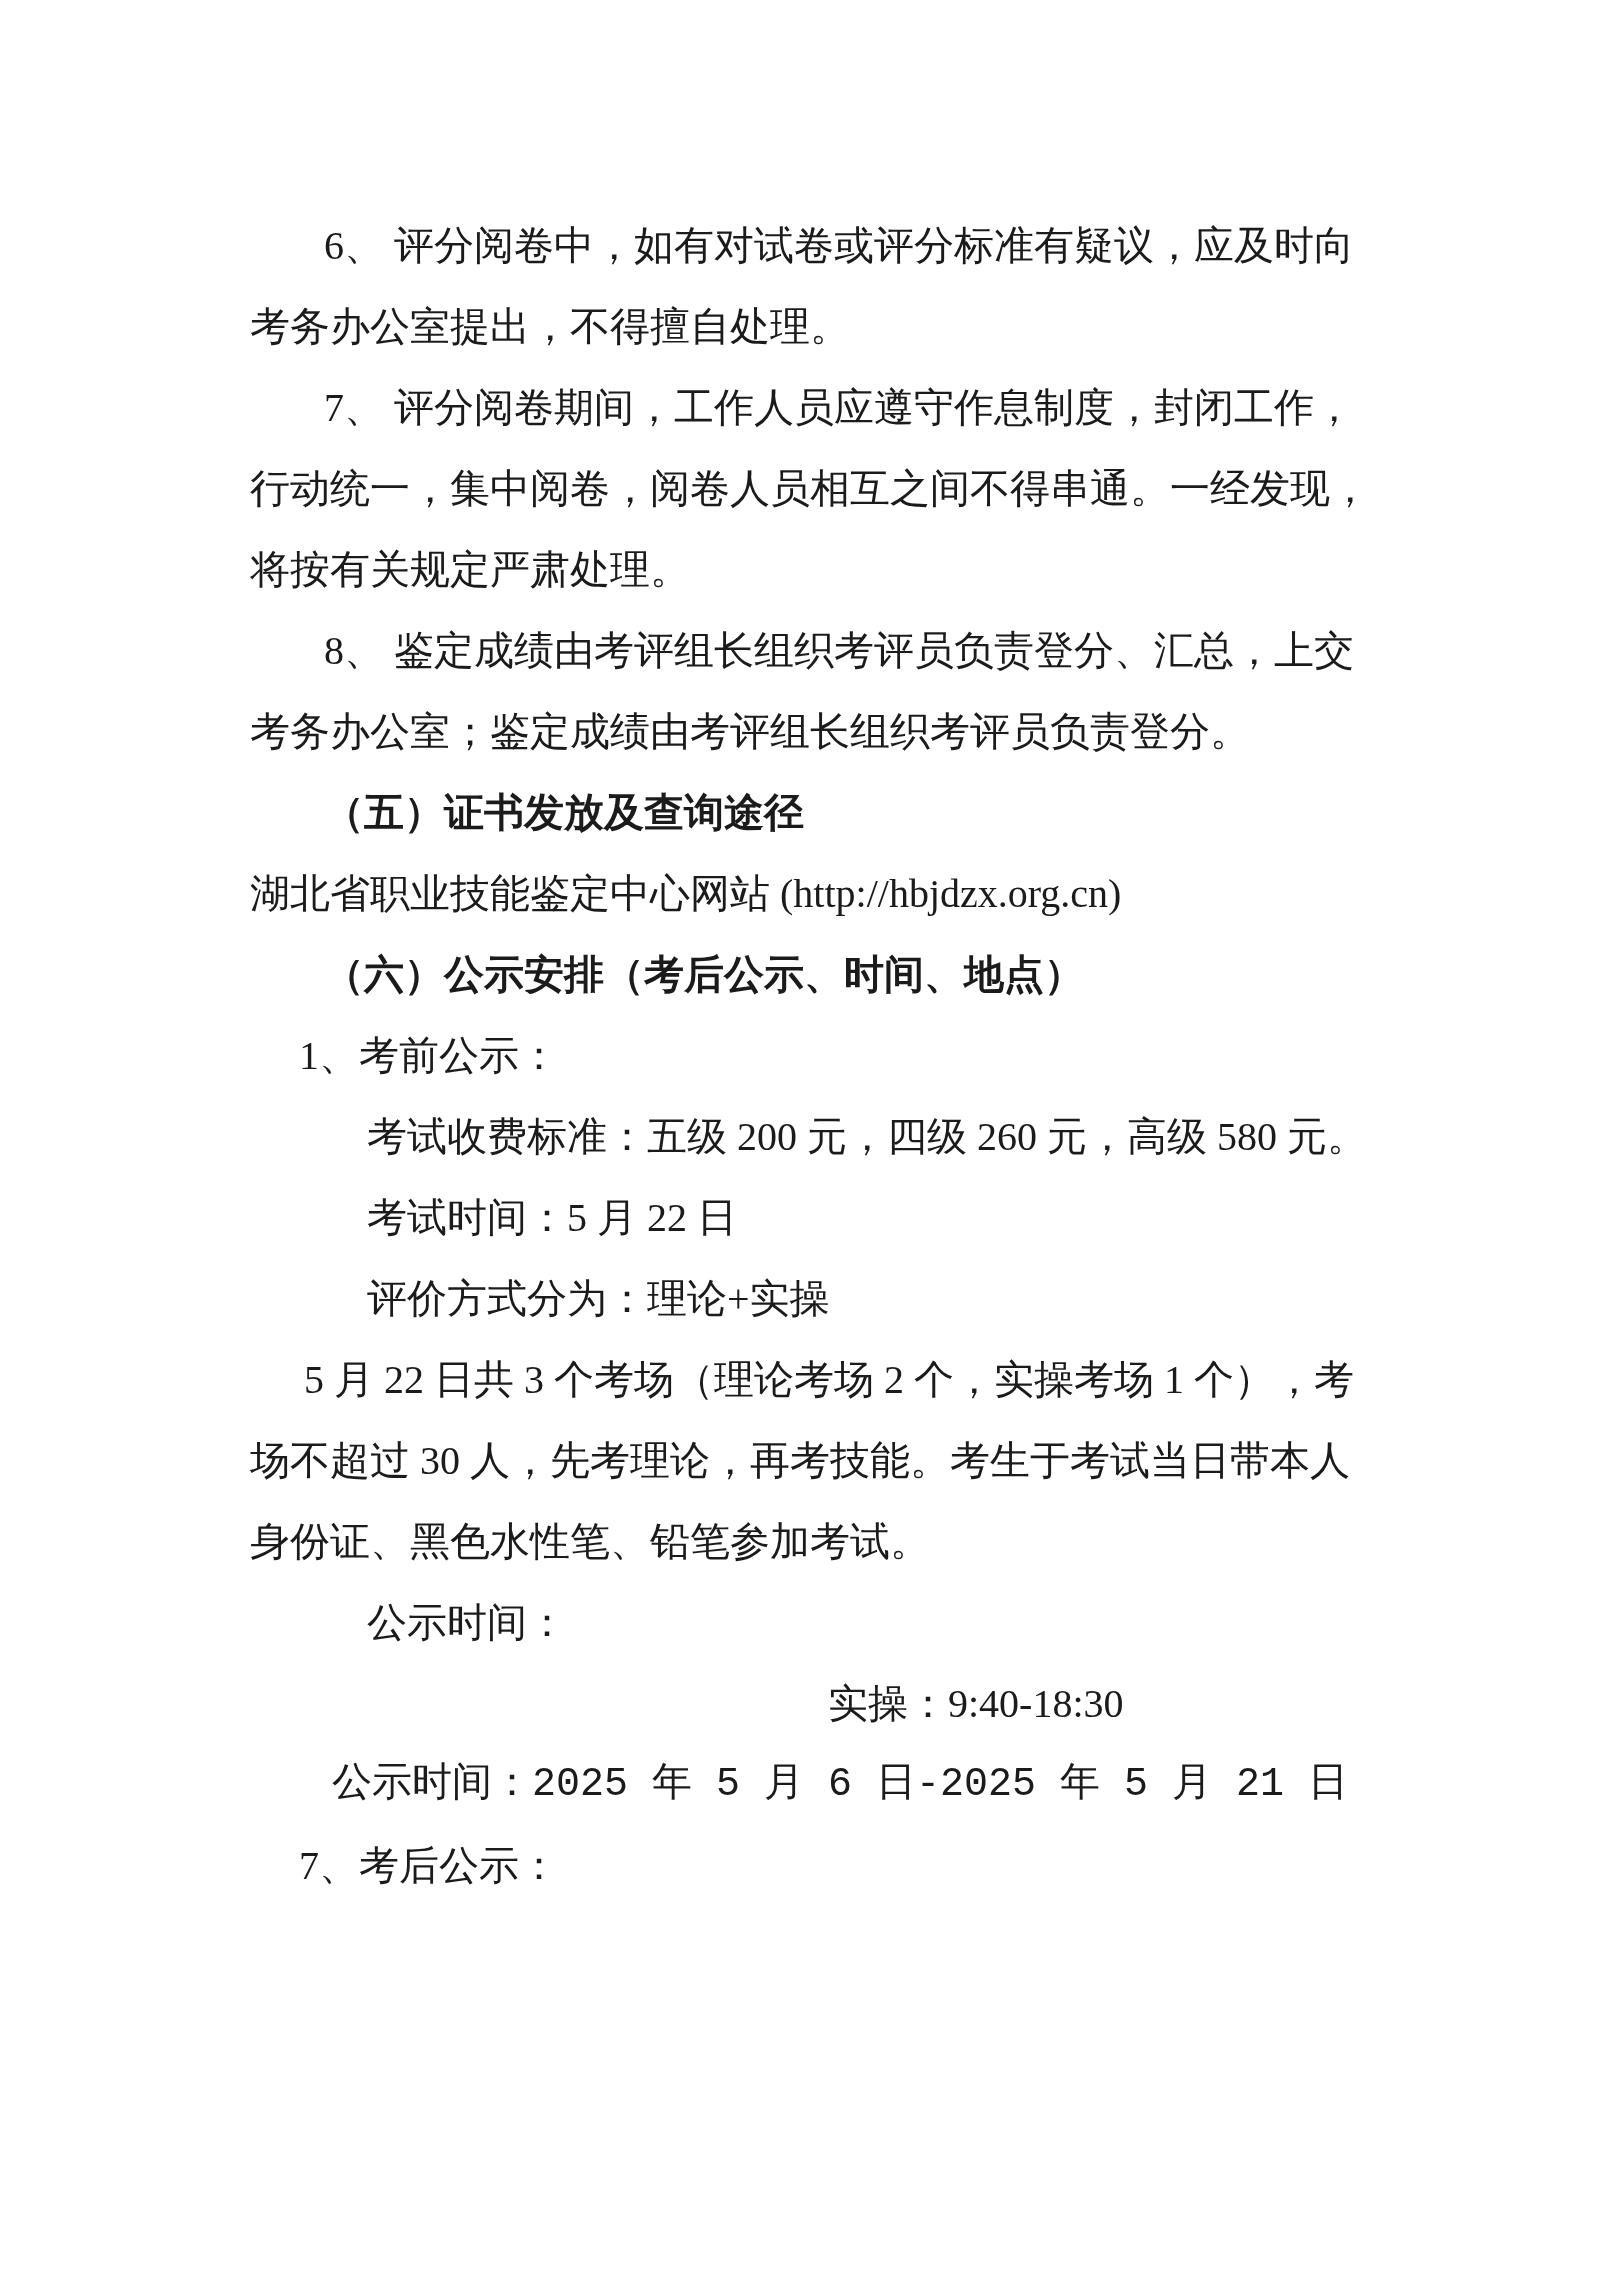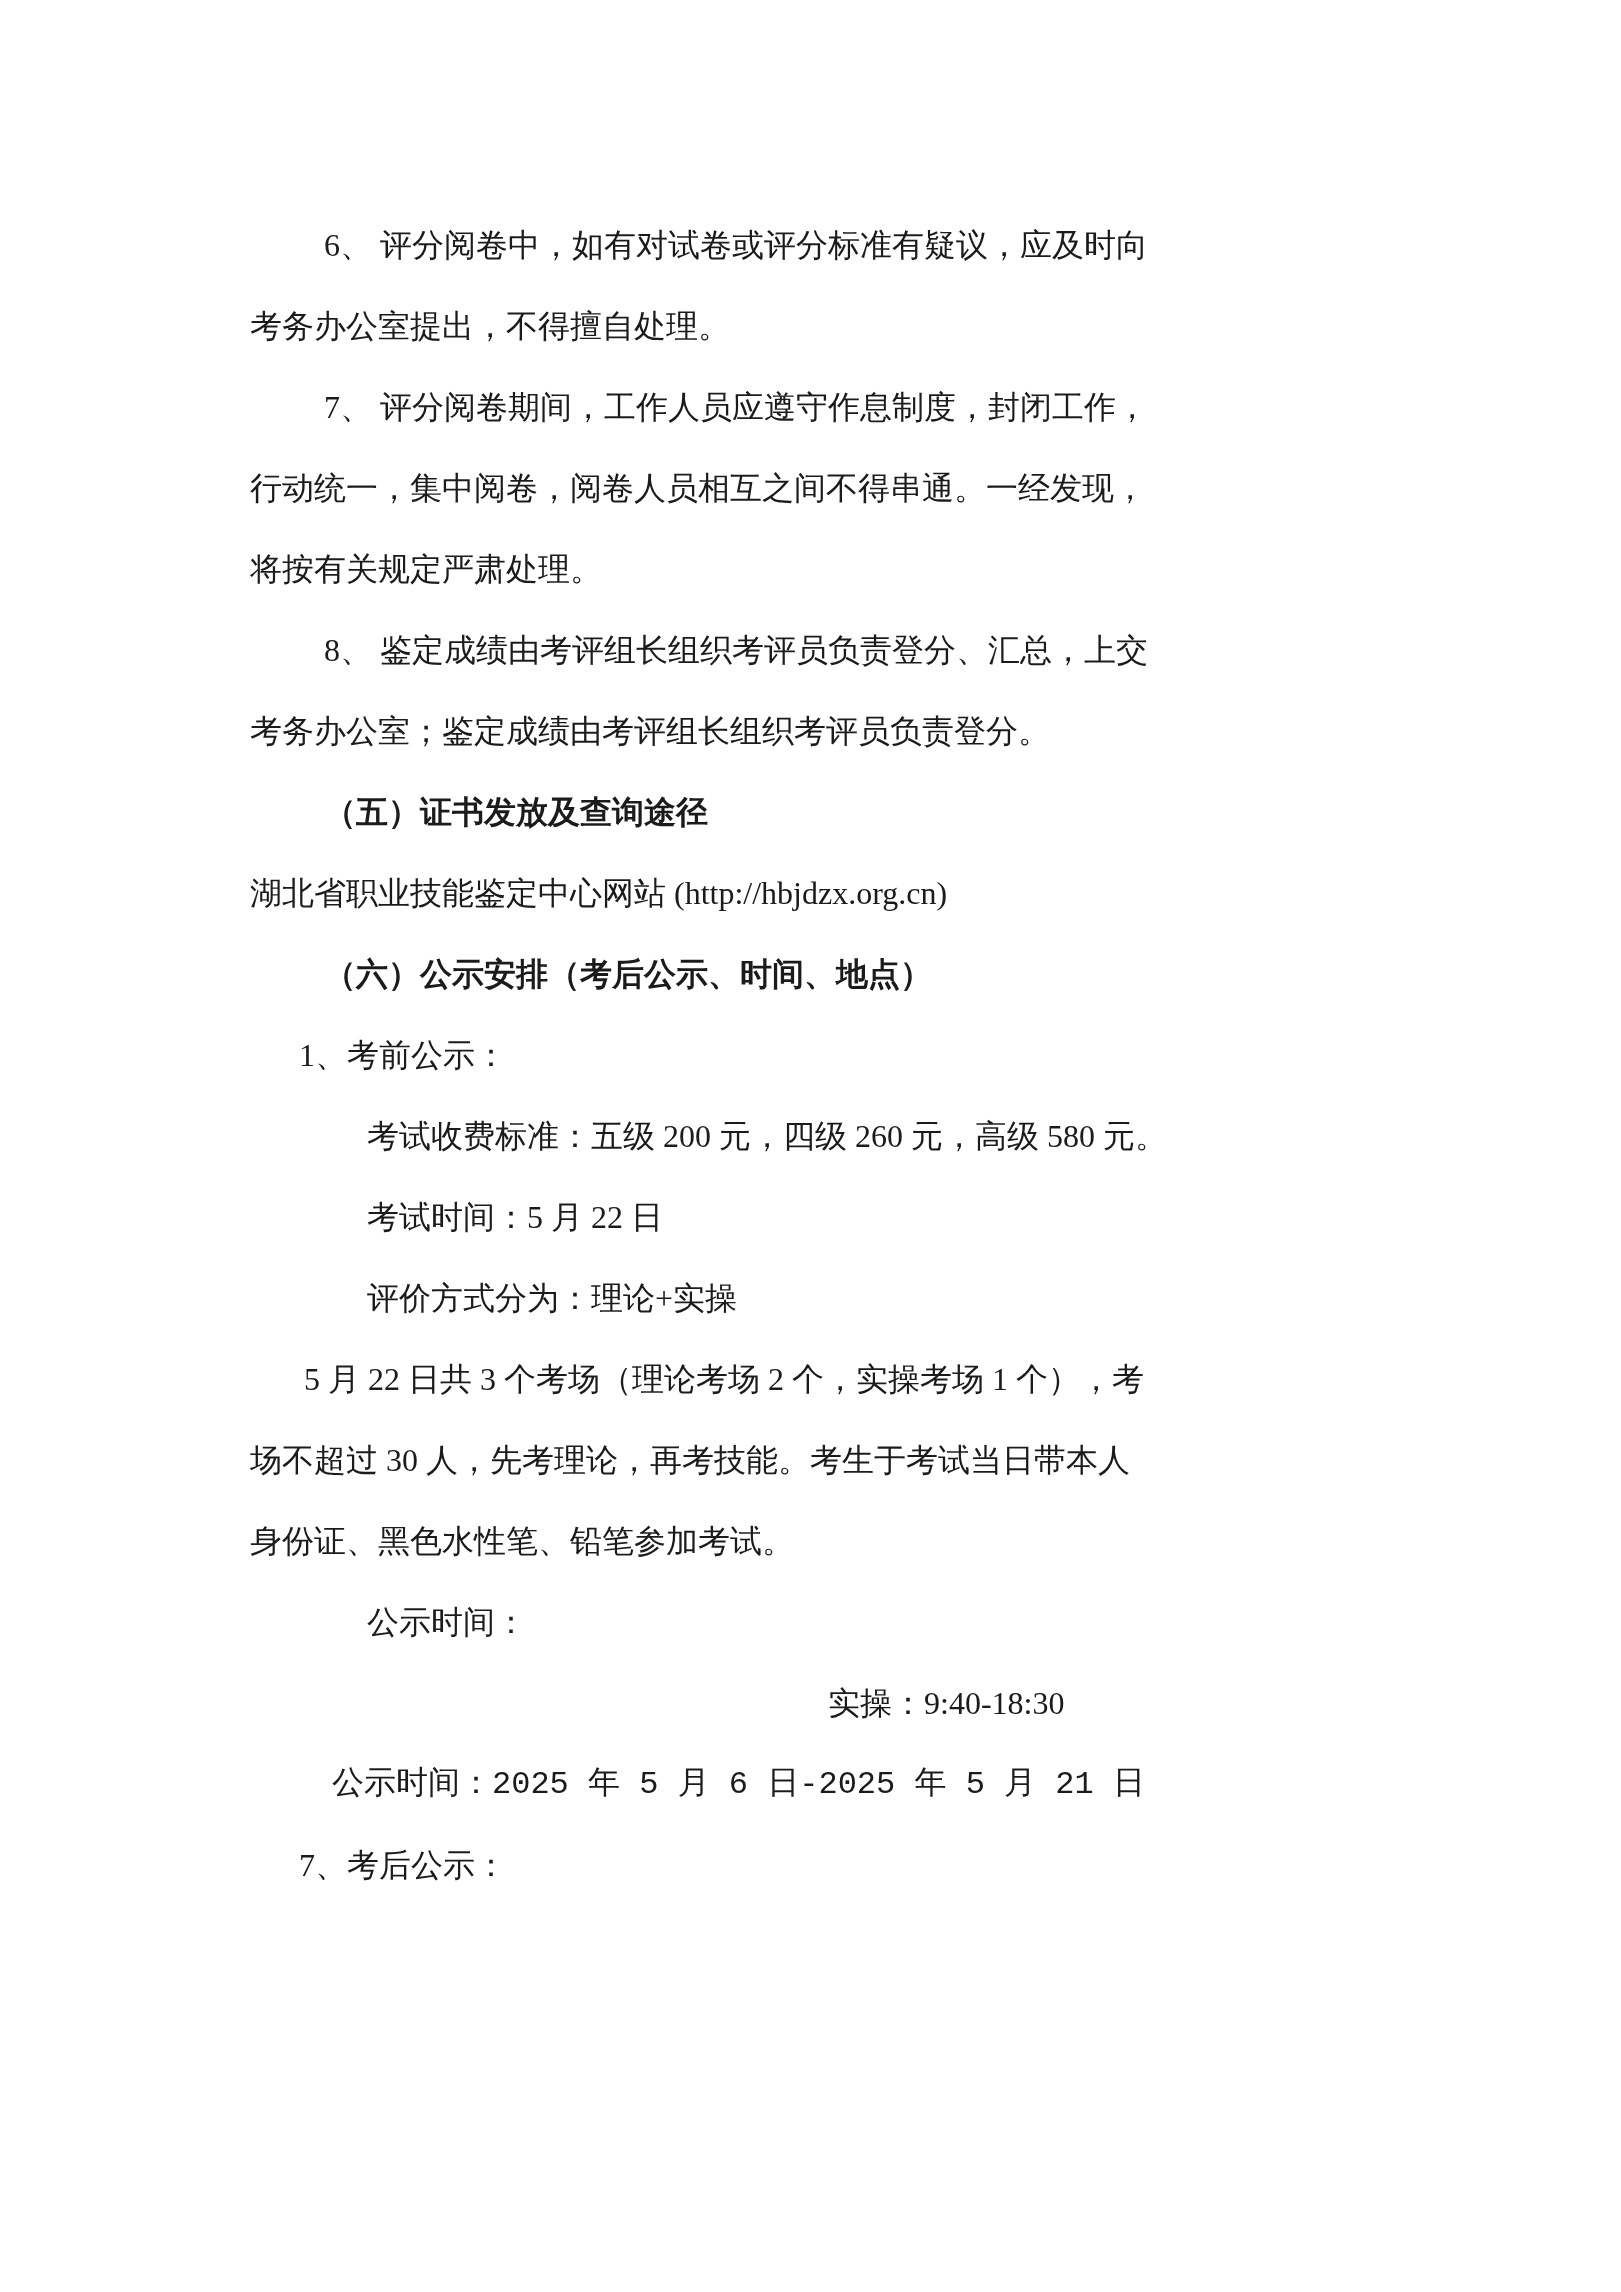--- a/index.html
+++ b/index.html
@@ -14,21 +14,21 @@
   }
   .content{
     position:absolute;
     left:250px;
     top:205px;
     width:1127px;
   }
   .line{
     height:81px;
     line-height:81px;
-    font-size:32px;
+    font-size:40px;
     white-space:pre;
   }
   .bold{font-weight:bold;}
   
   .ind-num{padding-left:74px;}     
   .ind-sub{padding-left:49px;}     
   .ind-tab{padding-left:117px;}    
   .ind-date{padding-left:54px;}    
   .ind-pub{padding-left:82px;font-family:Liberation Mono, monospace;}     
   .ind-prac{padding-left:578px;}   

